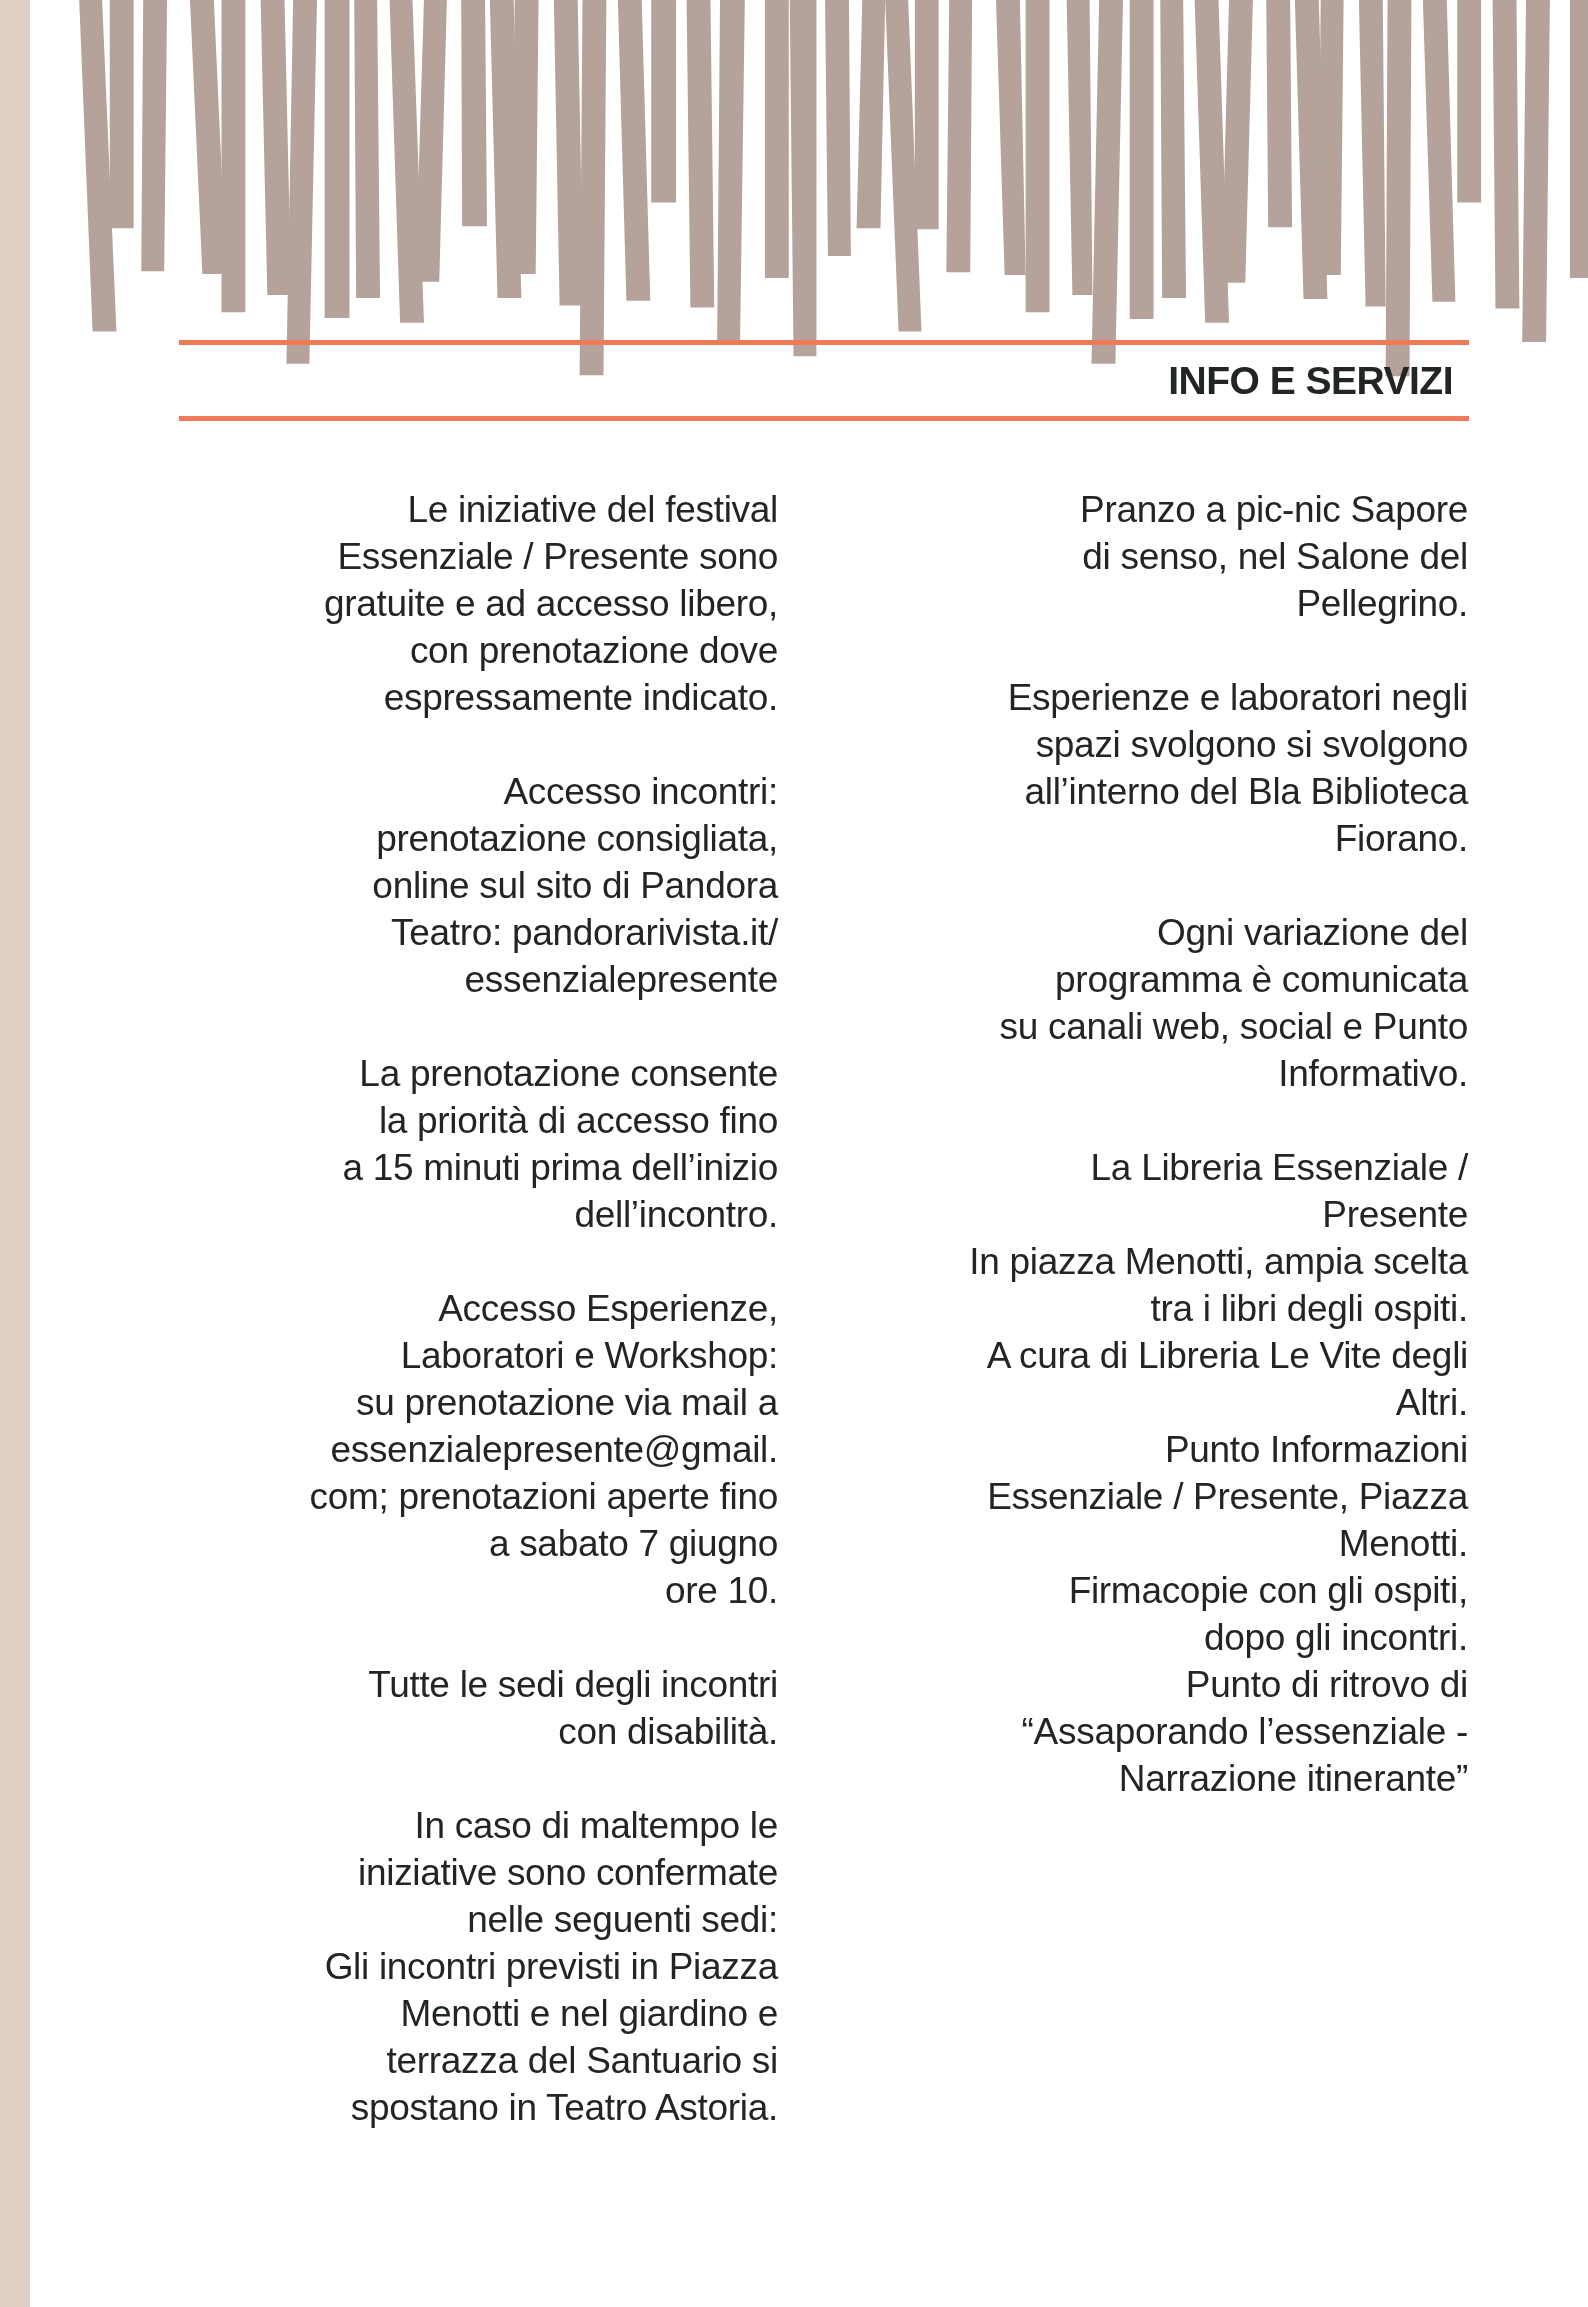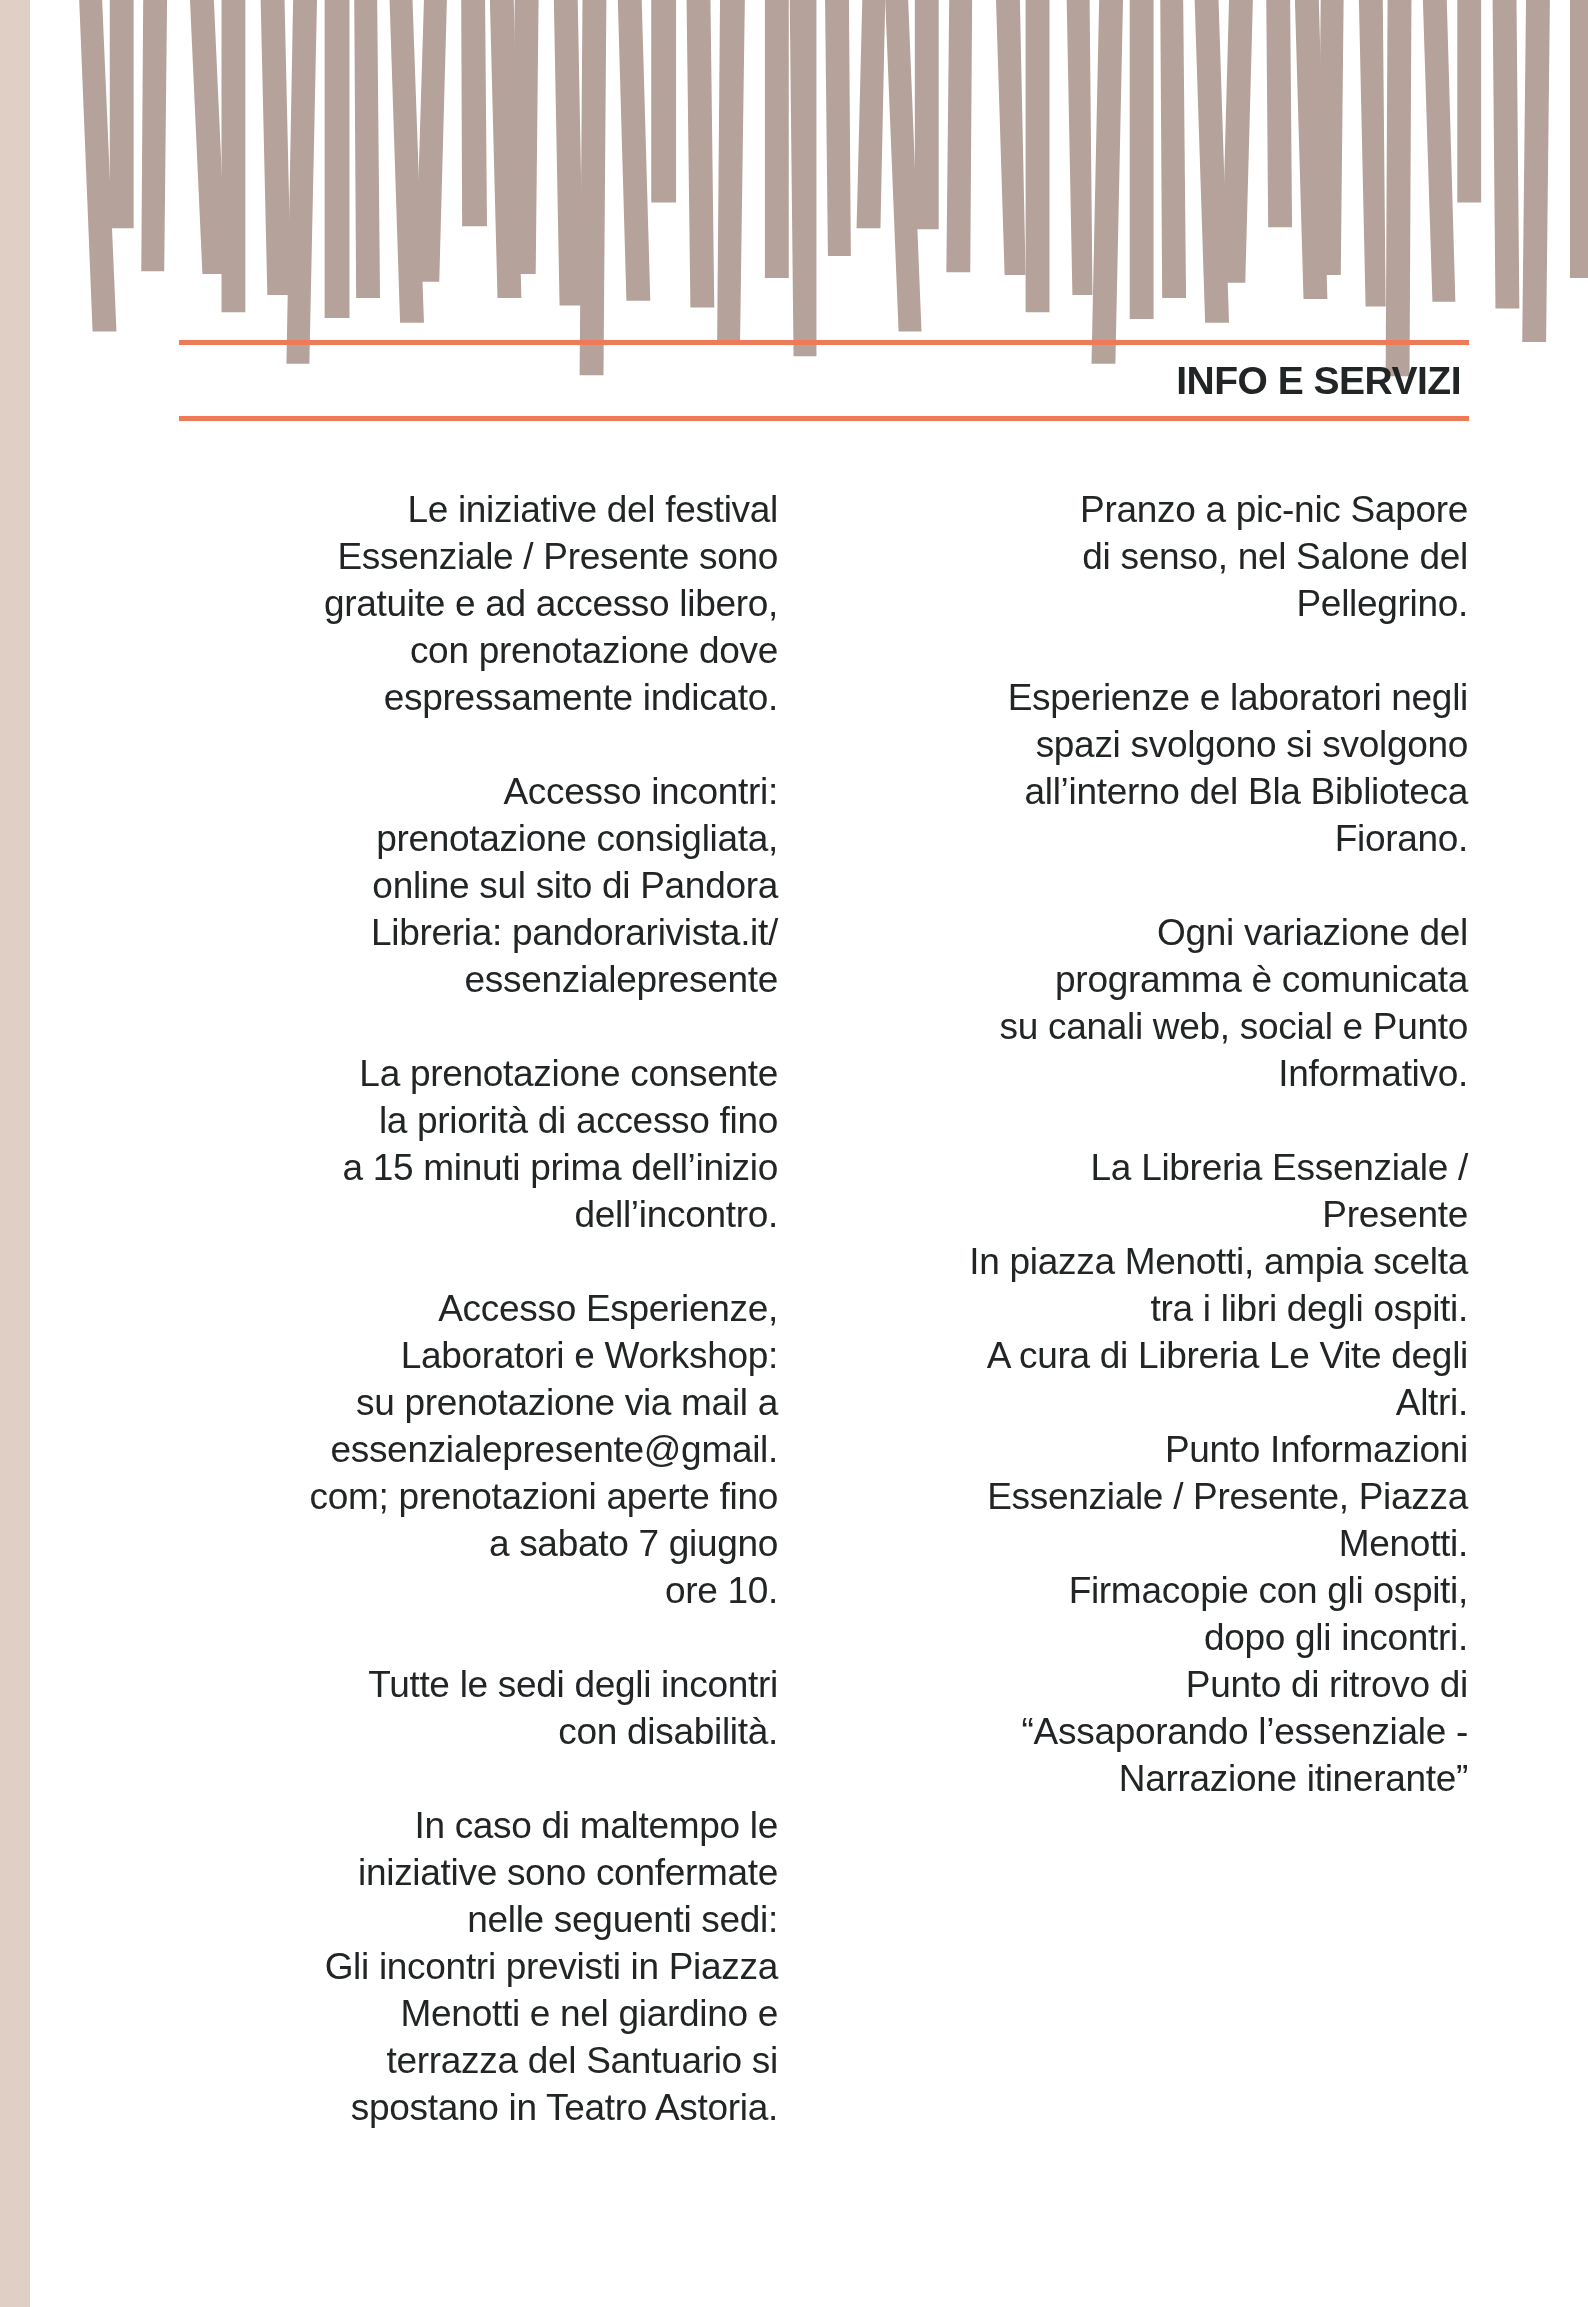--- a/index.html
+++ b/index.html
@@ -8,21 +8,21 @@
     background: #ffffff;
     font-family: "Liberation Sans", "DejaVu Sans", sans-serif;
     color: #222526;
   }
   .side-strip { position: absolute; left: 0; top: 0; width: 30px; height: 2308px; background: #e0cfc4; }
   .bars { position: absolute; left: 0; top: 0; width: 1589px; height: 382px; }
   .rule { position: absolute; left: 179px; width: 1290px; height: 4.8px; }
   .rule-top { top: 340px; }
   .rule-bottom { top: 416px; }
   .section-title {
-    position: absolute; right: 128px; top: 357px;
+    position: absolute; right: 136px; top: 357px;
     font-size: 39px; font-weight: 700; letter-spacing: -0.5px;
     line-height: 48px; white-space: nowrap; margin-left: 42px;
   }
   .col { position: absolute; text-align: right; font-size: 37px; line-height: 47px; letter-spacing: -0.3px; }
   .col-left { right: 811px; top: 486px; width: 688px; text-align: right; }
   .col-right { right: 121px; top: 486px; width: 688px; }
   .block { margin: 0 0 47px 0; }
   .block.tight { margin-bottom: 0; }
   .line { display: block; white-space: nowrap; }
   b { font-weight: 400; }
@@ -90,21 +90,21 @@
     <span class="line">Essenziale / Presente sono</span>
     <span class="line">gratuite e ad accesso libero,</span>
     <span class="line">con prenotazione dove</span>
     <span class="line">espressamente indicato.</span>
   </div>
 
   <div class="block">
     <span class="line"><b>Accesso incontri</b><span>:</span></span>
     <span class="line">prenotazione consigliata,</span>
     <span class="line">online sul sito di Pandora</span>
-    <span class="line">Libreria: pandorarivista.it/</span>
+    <span class="line">Teatro: pandorarivista.it/</span>
     <span class="line">essenzialepresente</span>
   </div>
 
   <div class="block">
     <span class="line">La prenotazione consente</span>
     <span class="line">la priorità di accesso fino</span>
     <span class="line">a 15 minuti prima dell’inizio</span>
     <span class="line">dell’incontro.</span>
   </div>
 

